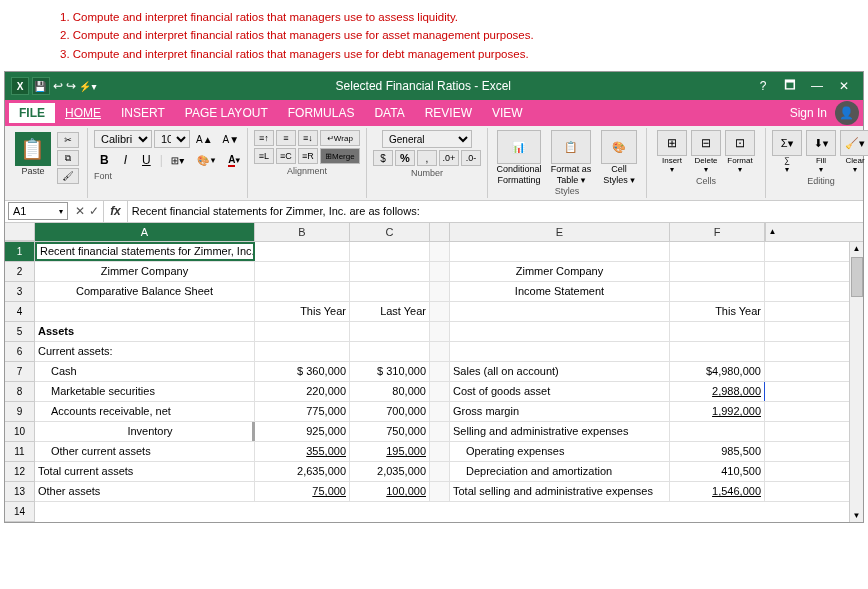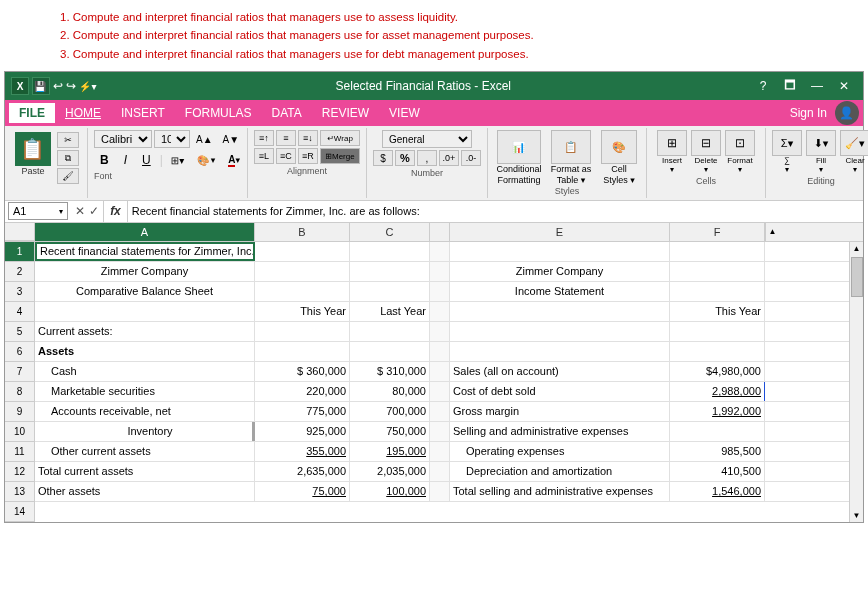--- a/index.html
+++ b/index.html
@@ -34,20 +34,21 @@
       <div style="width:26px;height:22px;color:#fff;display:flex;align-items:center;justify-content:center;font-size:12px;cursor:pointer;">🗖</div>
       <div style="width:26px;height:22px;color:#fff;display:flex;align-items:center;justify-content:center;font-size:12px;cursor:pointer;">—</div>
       <div style="width:26px;height:22px;color:#fff;display:flex;align-items:center;justify-content:center;font-size:12px;cursor:pointer;">✕</div>
     </div>
   </div>
 
   <div style="background:#ec4899; display:flex; align-items:center; height:26px; padding:0 4px;">
     <div style="background:#fff;color:#217346;padding:3px 10px;font-size:12px;font-weight:bold;cursor:pointer;">FILE</div>
     <div style="color:#fff;padding:3px 10px;font-size:12px;cursor:pointer;text-decoration:underline;">HOME</div>
     <div style="color:#fff;padding:3px 10px;font-size:12px;cursor:pointer;">INSERT</div>
+    <div style="color:#fff;padding:3px 10px;font-size:12px;cursor:pointer;">PAGE LAYOUT</div>
     <div style="color:#fff;padding:3px 10px;font-size:12px;cursor:pointer;">FORMULAS</div>
     <div style="color:#fff;padding:3px 10px;font-size:12px;cursor:pointer;">DATA</div>
     <div style="color:#fff;padding:3px 10px;font-size:12px;cursor:pointer;">REVIEW</div>
     <div style="color:#fff;padding:3px 10px;font-size:12px;cursor:pointer;">VIEW</div>
     <div style="margin-left:auto;color:#fff;font-size:12px;cursor:pointer;padding:0 8px;">Sign In</div>
     <div style="width:24px;height:24px;background:#555;border-radius:50%;display:flex;align-items:center;justify-content:center;color:#fff;font-size:12px;">👤</div>
   </div>
 
   <div style="background:#f0f0f0;border-bottom:1px solid #ccc;padding:2px 0;display:flex;align-items:stretch;">
 
@@ -274,42 +275,42 @@
             <span>Last Year</span>
           </div>
           <div style="width:20px;min-width:20px;border-right:1px solid #e0e0e0;background:#f8f8f8;"></div>
           <div style="width:220px;min-width:220px;border-right:1px solid #e0e0e0;"></div>
           <div style="width:95px;min-width:95px;border-right:1px solid #e0e0e0;font-size:11px;padding:1px 3px;display:flex;align-items:center;justify-content:flex-end;">
             <span>This Year</span>
           </div>
         </div>
 
         <div style="display:flex;border-bottom:1px solid #e0e0e0;height:20px;">
-          <div style="width:220px;min-width:220px;border-right:1px solid #e0e0e0;font-size:11px;padding:1px 3px;display:flex;align-items:center;">
-            <span>Current assets:</span>
-          </div>
-          <div style="width:95px;min-width:95px;border-right:1px solid #e0e0e0;"></div>
-          <div style="width:80px;min-width:80px;border-right:1px solid #e0e0e0;"></div>
-          <div style="width:20px;min-width:20px;border-right:1px solid #e0e0e0;background:#f8f8f8;"></div>
-          <div style="width:220px;min-width:220px;border-right:1px solid #e0e0e0;"></div>
-          <div style="width:95px;min-width:95px;border-right:1px solid #e0e0e0;"></div>
-        </div>
-
-        <div style="display:flex;border-bottom:1px solid #e0e0e0;height:20px;">
           <div style="width:220px;min-width:220px;border-right:1px solid #e0e0e0;font-size:11px;padding:1px 3px;display:flex;align-items:center;font-weight:bold;">
             <span>Assets</span>
           </div>
           <div style="width:95px;min-width:95px;border-right:1px solid #e0e0e0;"></div>
           <div style="width:80px;min-width:80px;border-right:1px solid #e0e0e0;"></div>
           <div style="width:20px;min-width:20px;border-right:1px solid #e0e0e0;background:#f8f8f8;"></div>
           <div style="width:220px;min-width:220px;border-right:1px solid #e0e0e0;"></div>
           <div style="width:95px;min-width:95px;border-right:1px solid #e0e0e0;"></div>
         </div>
 
         <div style="display:flex;border-bottom:1px solid #e0e0e0;height:20px;">
+          <div style="width:220px;min-width:220px;border-right:1px solid #e0e0e0;font-size:11px;padding:1px 3px;display:flex;align-items:center;">
+            <span>Current assets:</span>
+          </div>
+          <div style="width:95px;min-width:95px;border-right:1px solid #e0e0e0;"></div>
+          <div style="width:80px;min-width:80px;border-right:1px solid #e0e0e0;"></div>
+          <div style="width:20px;min-width:20px;border-right:1px solid #e0e0e0;background:#f8f8f8;"></div>
+          <div style="width:220px;min-width:220px;border-right:1px solid #e0e0e0;"></div>
+          <div style="width:95px;min-width:95px;border-right:1px solid #e0e0e0;"></div>
+        </div>
+
+        <div style="display:flex;border-bottom:1px solid #e0e0e0;height:20px;">
           <div style="width:220px;min-width:220px;border-right:1px solid #e0e0e0;font-size:11px;padding:1px 3px 1px 16px;display:flex;align-items:center;">
             <span>Cash</span>
           </div>
           <div style="width:95px;min-width:95px;border-right:1px solid #e0e0e0;font-size:11px;padding:1px 3px;display:flex;align-items:center;justify-content:flex-end;">
             <span>$        360,000</span>
           </div>
           <div style="width:80px;min-width:80px;border-right:1px solid #e0e0e0;font-size:11px;padding:1px 3px;display:flex;align-items:center;justify-content:flex-end;">
             <span>$   310,000</span>
           </div>
           <div style="width:20px;min-width:20px;border-right:1px solid #e0e0e0;background:#f8f8f8;"></div>
@@ -326,21 +327,21 @@
             <span>Marketable securities</span>
           </div>
           <div style="width:95px;min-width:95px;border-right:1px solid #e0e0e0;font-size:11px;padding:1px 3px;display:flex;align-items:center;justify-content:flex-end;">
             <span>220,000</span>
           </div>
           <div style="width:80px;min-width:80px;border-right:1px solid #e0e0e0;font-size:11px;padding:1px 3px;display:flex;align-items:center;justify-content:flex-end;">
             <span>80,000</span>
           </div>
           <div style="width:20px;min-width:20px;border-right:1px solid #e0e0e0;background:#f8f8f8;"></div>
           <div style="width:220px;min-width:220px;border-right:1px solid #e0e0e0;font-size:11px;padding:1px 3px;display:flex;align-items:center;">
-            <span>Cost of debt sold</span>
+            <span>Cost of goods asset</span>
           </div>
           <div style="width:95px;min-width:95px;border-right:1px solid #1d4ed8;font-size:11px;padding:1px 3px;display:flex;align-items:center;justify-content:flex-end;text-decoration:underline;">
             <span>2,988,000</span>
           </div>
         </div>
 
         <div style="display:flex;border-bottom:1px solid #e0e0e0;height:20px;">
           <div style="width:220px;min-width:220px;border-right:1px solid #e0e0e0;font-size:11px;padding:1px 3px 1px 16px;display:flex;align-items:center;">
             <span>Accounts receivable, net</span>
           </div>

